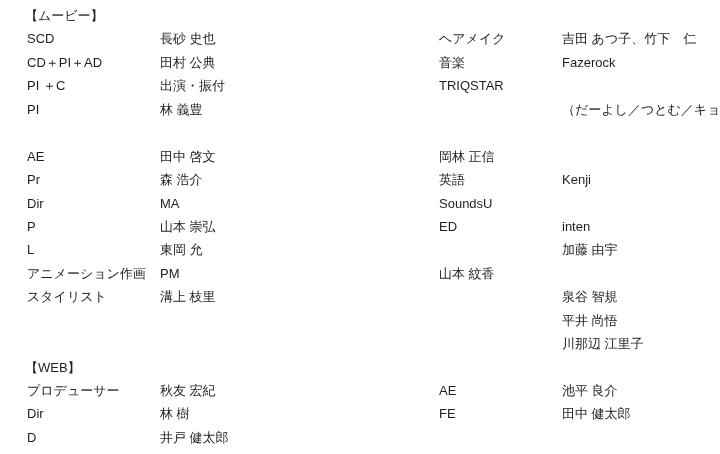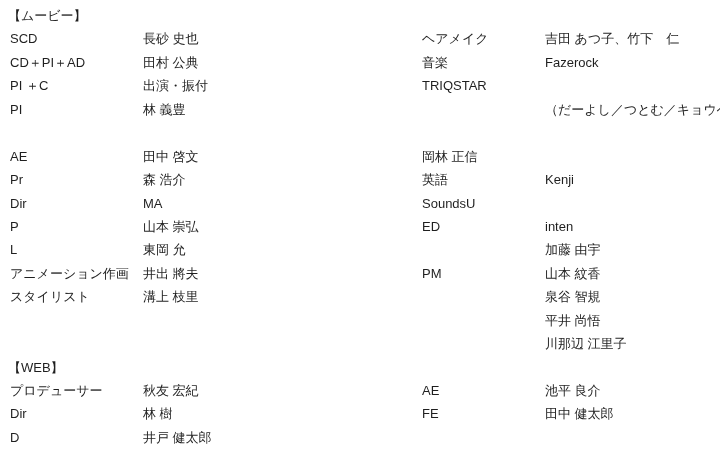--- a/index.html
+++ b/index.html
@@ -17,20 +17,21 @@
   #credits {
     padding: 4px 0 0 10px;
     width: 720px;
   }
   .row {
     display: grid;
     grid-template-columns: 133px 279px 123px auto;
     height: 23.45px;
     line-height: 23.45px;
     white-space: nowrap;
+    margin-left: 17px;
   }
   .row .cell {
     overflow: visible;
   }
   .row.header-row {
     display: block;
   }
   .row.header-row .cell {
     margin-left: -2px;
   }
@@ -91,21 +92,20 @@
       <span class="cell">inten</span>
     </div>
     <div class="row">
       <span class="cell">L</span>
       <span class="cell">東岡 允</span>
       <span class="cell"></span>
       <span class="cell">加藤 由宇</span>
     </div>
     <div class="row">
       <span class="cell">アニメーション作画</span>
-      <span class="cell">井出 將夫</span>
       <span class="cell">PM</span>
       <span class="cell">山本 紋香</span>
     </div>
     <div class="row">
       <span class="cell">スタイリスト</span>
       <span class="cell">溝上 枝里</span>
       <span class="cell"></span>
       <span class="cell">泉谷 智規</span>
     </div>
     <div class="row">

